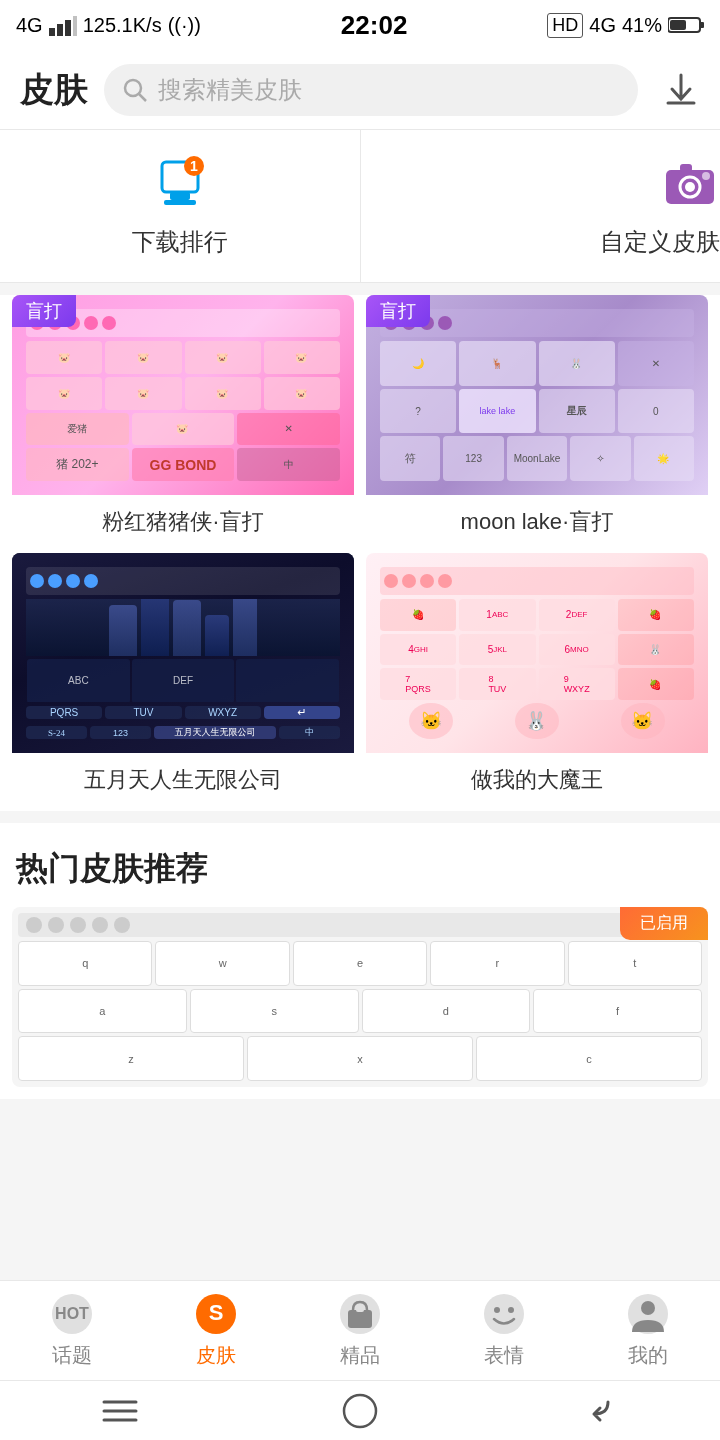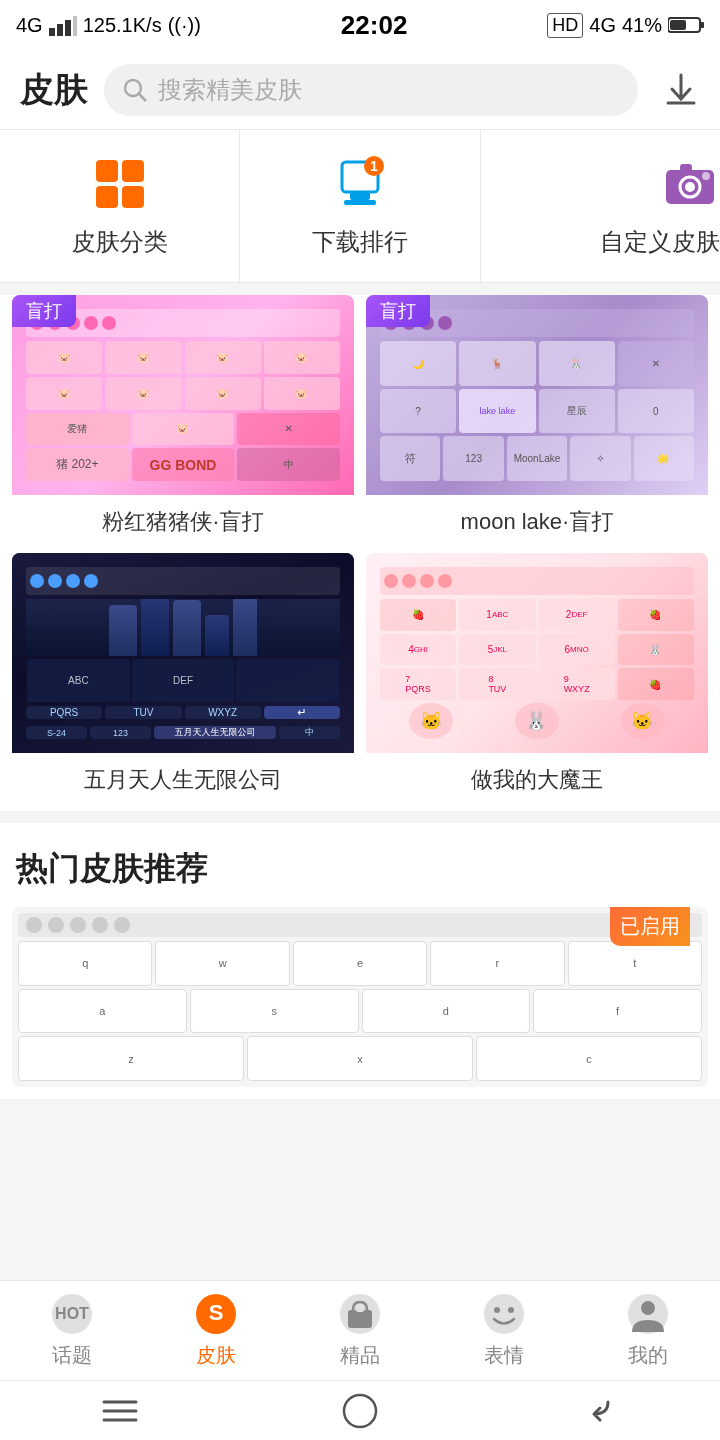--- a/index.html
+++ b/index.html
@@ -204,25 +204,25 @@
       width: 100%;
       height: 100%;
       background: linear-gradient(135deg, #e8e8e8, #d0d0d0);
       display: flex;
       align-items: center;
       justify-content: center;
     }
     .activated-badge {
       position: absolute;
       top: 0;
-      right: 18px;
+      right: 0;
       background: linear-gradient(135deg, #ff6b35, #f7931e);
       color: #fff;
-      font-size: 20px;
-      padding: 6px 10px;
+      font-size: 16px;
+      padding: 6px 20px;
       border-bottom-left-radius: 10px;
     }
 
     
     .hot-kb-preview {
       width: 100%;
       height: 100%;
       background: #f5f5f5;
       display: flex;
       flex-direction: column;
@@ -350,31 +350,20 @@
   <div class="download-icon">
     <svg width="38" height="38">
       <path d="M19 6 L19 26 M10 20 L19 30 L28 20" stroke="#555" stroke-width="3" fill="none" stroke-linecap="round"></path>
       <line x1="6" y1="34" x2="32" y2="34" stroke="#555" stroke-width="3" stroke-linecap="round"></line>
     </svg>
   </div>
 </div>
 
 <div class="category-row">
 
-  <div class="category-item">
-    <div class="category-icon">
-      <svg width="56" height="56" viewBox="0 0 56 56">
-        <rect x="4" y="4" width="22" height="22" rx="4" fill="#ff6b00"></rect>
-        <rect x="30" y="4" width="22" height="22" rx="4" fill="#ff6b00"></rect>
-        <rect x="4" y="30" width="22" height="22" rx="4" fill="#ff6b00"></rect>
-        <rect x="30" y="30" width="22" height="22" rx="4" fill="#ff6b00"></rect>
-      </svg>
-    </div>
-    <span class="category-label">皮肤分类</span>
-  </div>
 
   <div class="category-item">
     <div class="category-icon">
       <svg width="56" height="56" viewBox="0 0 56 56">
 
         <rect x="10" y="6" width="36" height="30" rx="4" fill="none" stroke="#00a0e9" stroke-width="3"></rect>
         <rect x="18" y="36" width="20" height="8" fill="#00a0e9" rx="2"></rect>
         <rect x="12" y="44" width="32" height="5" fill="#00a0e9" rx="2"></rect>
 
         <circle cx="42" cy="10" r="10" fill="#ff6b00"></circle>
@@ -456,21 +445,21 @@
             <div class="kb-rows">
               <div class="kb-row">
                 <div class="kb-key" style="background:rgba(230,220,245,0.7);">🌙</div>
                 <div class="kb-key" style="background:rgba(230,220,245,0.7);">🦌</div>
                 <div class="kb-key" style="background:rgba(230,220,245,0.7);">🐰</div>
                 <div class="kb-key" style="background:rgba(200,180,230,0.5);">✕</div>
               </div>
               <div class="kb-row">
                 <div class="kb-key" style="background:rgba(230,220,245,0.6);">?</div>
                 <div class="kb-key" style="background:rgba(240,230,255,0.8);font-size:9px;color:#7c3aed;">lake lake</div>
-                <div class="kb-key" style="background:rgba(230,220,245,0.6);">星辰</div>
+                <div class="kb-key" style="background:rgba(230,220,245,0.6);font-weight:bold;">星辰</div>
                 <div class="kb-key" style="background:rgba(230,220,245,0.6);">0</div>
               </div>
               <div class="kb-row">
                 <div class="kb-key" style="background:rgba(230,220,245,0.6);font-size:11px;">符</div>
                 <div class="kb-key" style="background:rgba(230,220,245,0.6);">123</div>
                 <div class="kb-key" style="background:rgba(230,220,245,0.6);font-size:10px;">MoonLake</div>
                 <div class="kb-key" style="background:rgba(230,220,245,0.6);">✧</div>
                 <div class="kb-key" style="background:rgba(230,220,245,0.6);">🌟</div>
               </div>
             </div>
@@ -515,21 +504,21 @@
                 </div>
               </div>
             </div>
             <div style="display:flex; gap:3px;">
               <div class="kb-key" style="background:rgba(30,40,80,0.8);color:#aad4ff;font-size:10px;">PQRS</div>
               <div class="kb-key" style="background:rgba(30,40,80,0.8);color:#aad4ff;font-size:10px;">TUV</div>
               <div class="kb-key" style="background:rgba(30,40,80,0.8);color:#aad4ff;font-size:10px;">WXYZ</div>
               <div class="kb-key" style="background:rgba(60,80,160,0.8);color:#fff;font-size:11px;">↵</div>
             </div>
             <div style="display:flex; gap:3px; margin-top:3px;">
-              <div class="kb-key" style="background:rgba(30,40,80,0.8);color:#aad4ff;font-size:9px;">S-24</div>
+              <div class="kb-key" style="background:rgba(30,40,80,0.8);color:#aad4ff;font-size:9px;font-family:Liberation Serif, serif;">S-24</div>
               <div class="kb-key" style="background:rgba(30,40,80,0.8);color:#aad4ff;font-size:9px;">123</div>
               <div class="kb-key" style="background:rgba(50,60,120,0.9);color:#fff;flex:2;font-size:9px;">五月天人生无限公司</div>
               <div class="kb-key" style="background:rgba(30,40,80,0.8);color:#aad4ff;font-size:9px;">中</div>
             </div>
           </div>
         </div>
       </div>
       <div class="skin-title">五月天人生无限公司</div>
     </div>
 

